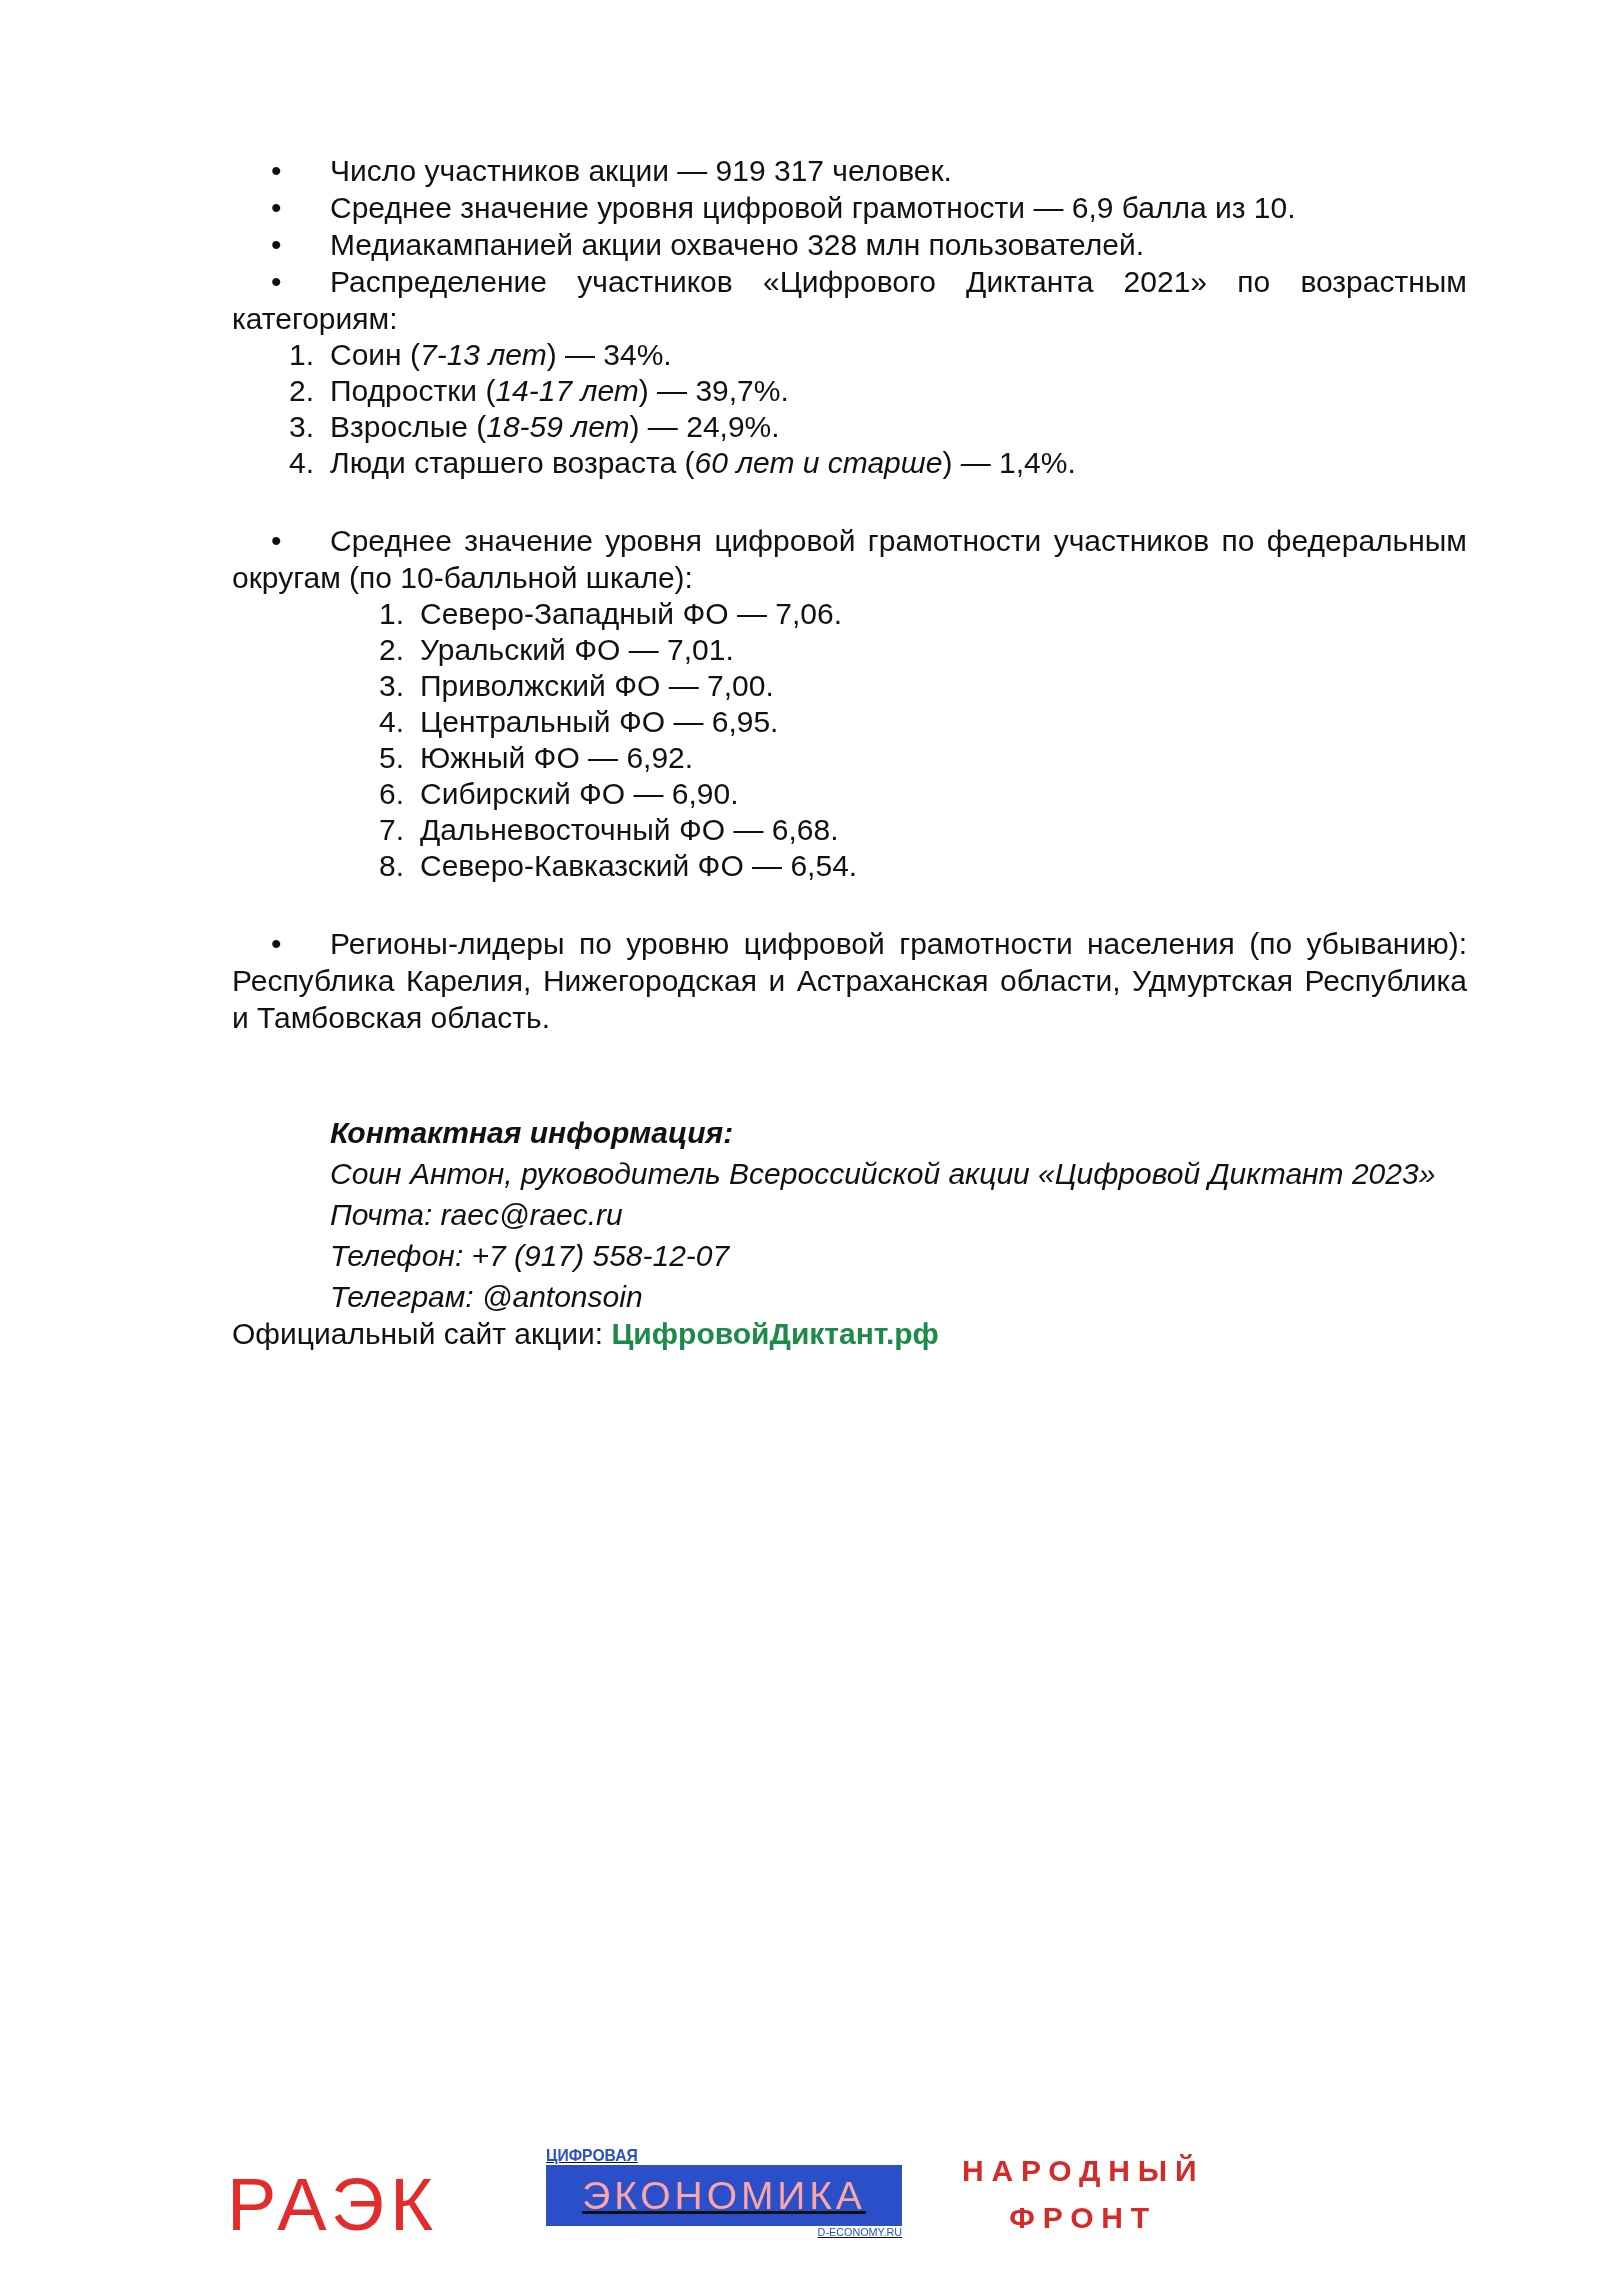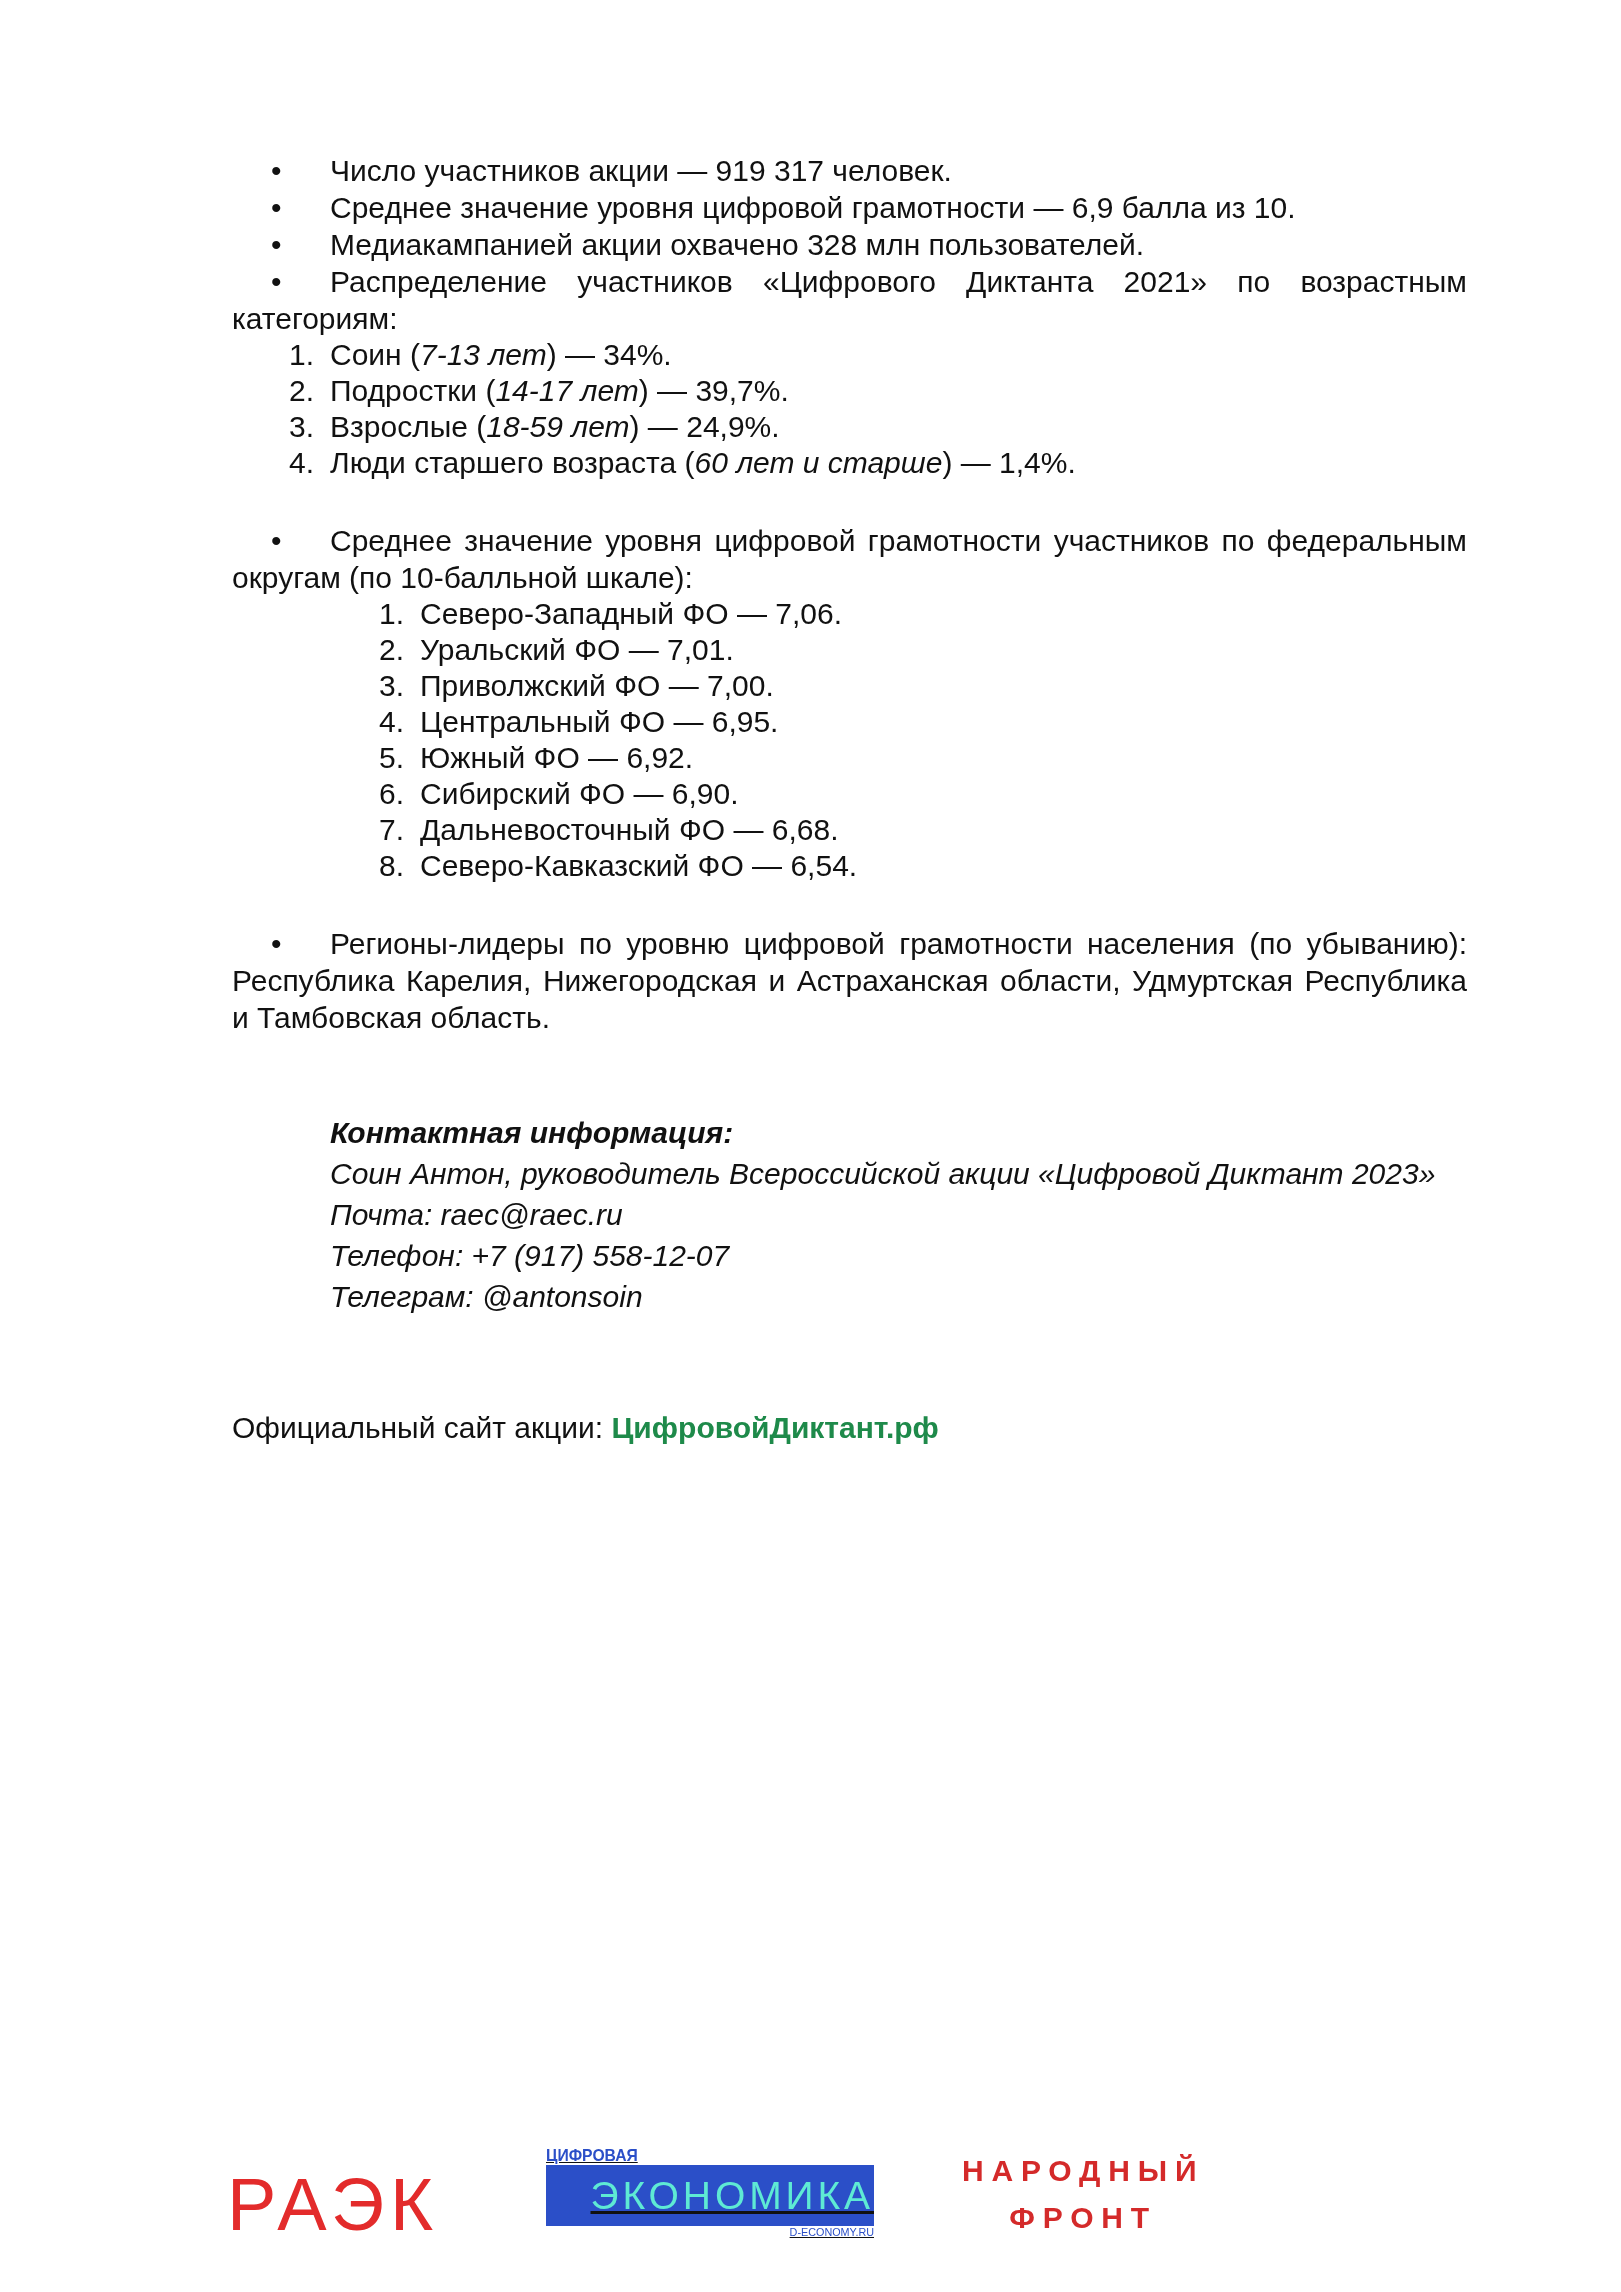--- a/index.html
+++ b/index.html
@@ -57,30 +57,30 @@
   <div class="li just wrap" style="margin-top:41px"><span class="bul" style="text-indent:0">•</span><span>Регионы-лидеры по уровню цифровой грамотности населения (по убыванию): Республика Карелия, Нижегородская и Астраханская области, Удмуртская Республика и Тамбовская область.</span></div>
 
   <div class="contact" style="margin-top:76px">
     <div style="padding-left:98px;font-weight:bold">Контактная информация:</div>
     <div class="just" style="text-indent:98px">Соин Антон, руководитель Всероссийской акции «Цифровой Диктант 2023»</div>
     <div style="padding-left:98px">Почта: raec@raec.ru</div>
     <div style="padding-left:98px">Телефон: +7 (917) 558-12-07</div>
     <div style="padding-left:98px">Телеграм: @antonsoin</div>
   </div>
 
-  <div style="margin-top:94px">
+  <div style="">
     <span>Официальный сайт акции: </span><a class="site-link">ЦифровойДиктант.рф</a>
   </div>
 </div>
 
 <div class="logos">
   <div style="position:absolute;left:0;top:14.7px;color:#e32b2b;font-size:74px;letter-spacing:5.9px;">РАЭК</div>
   <div style="position:absolute;left:319px;top:0;text-decoration:underline;">
     <div style="color:#2b4fc8;font-size:15.7px;font-weight:bold">ЦИФРОВАЯ</div>
-    <div style="background:#2b4fc8;color:#5eead4;font-size:39px;width:328px;height:61px;line-height:61px;text-align:right;letter-spacing:3.9px">ЭКОНОМИКА</div>
+    <div style="background:#2b4fc8;color:#fca5a5;font-size:39px;width:356px;height:61px;line-height:61px;text-align:center;letter-spacing:3.9px">ЭКОНОМИКА</div>
     <div style="color:#2b4fc8;font-size:10.8px;text-align:right">D-ECONOMY.RU</div>
   </div>
   <div style="position:absolute;left:735px;top:0;color:#d42a2a;font-weight:bold;text-align:center;font-size:30px;letter-spacing:7.8px;line-height:47px;">
     <div>НАРОДНЫЙ</div>
       <div>ФРОНТ</div>
   </div>
 </div>
 
 
 </body></html>

